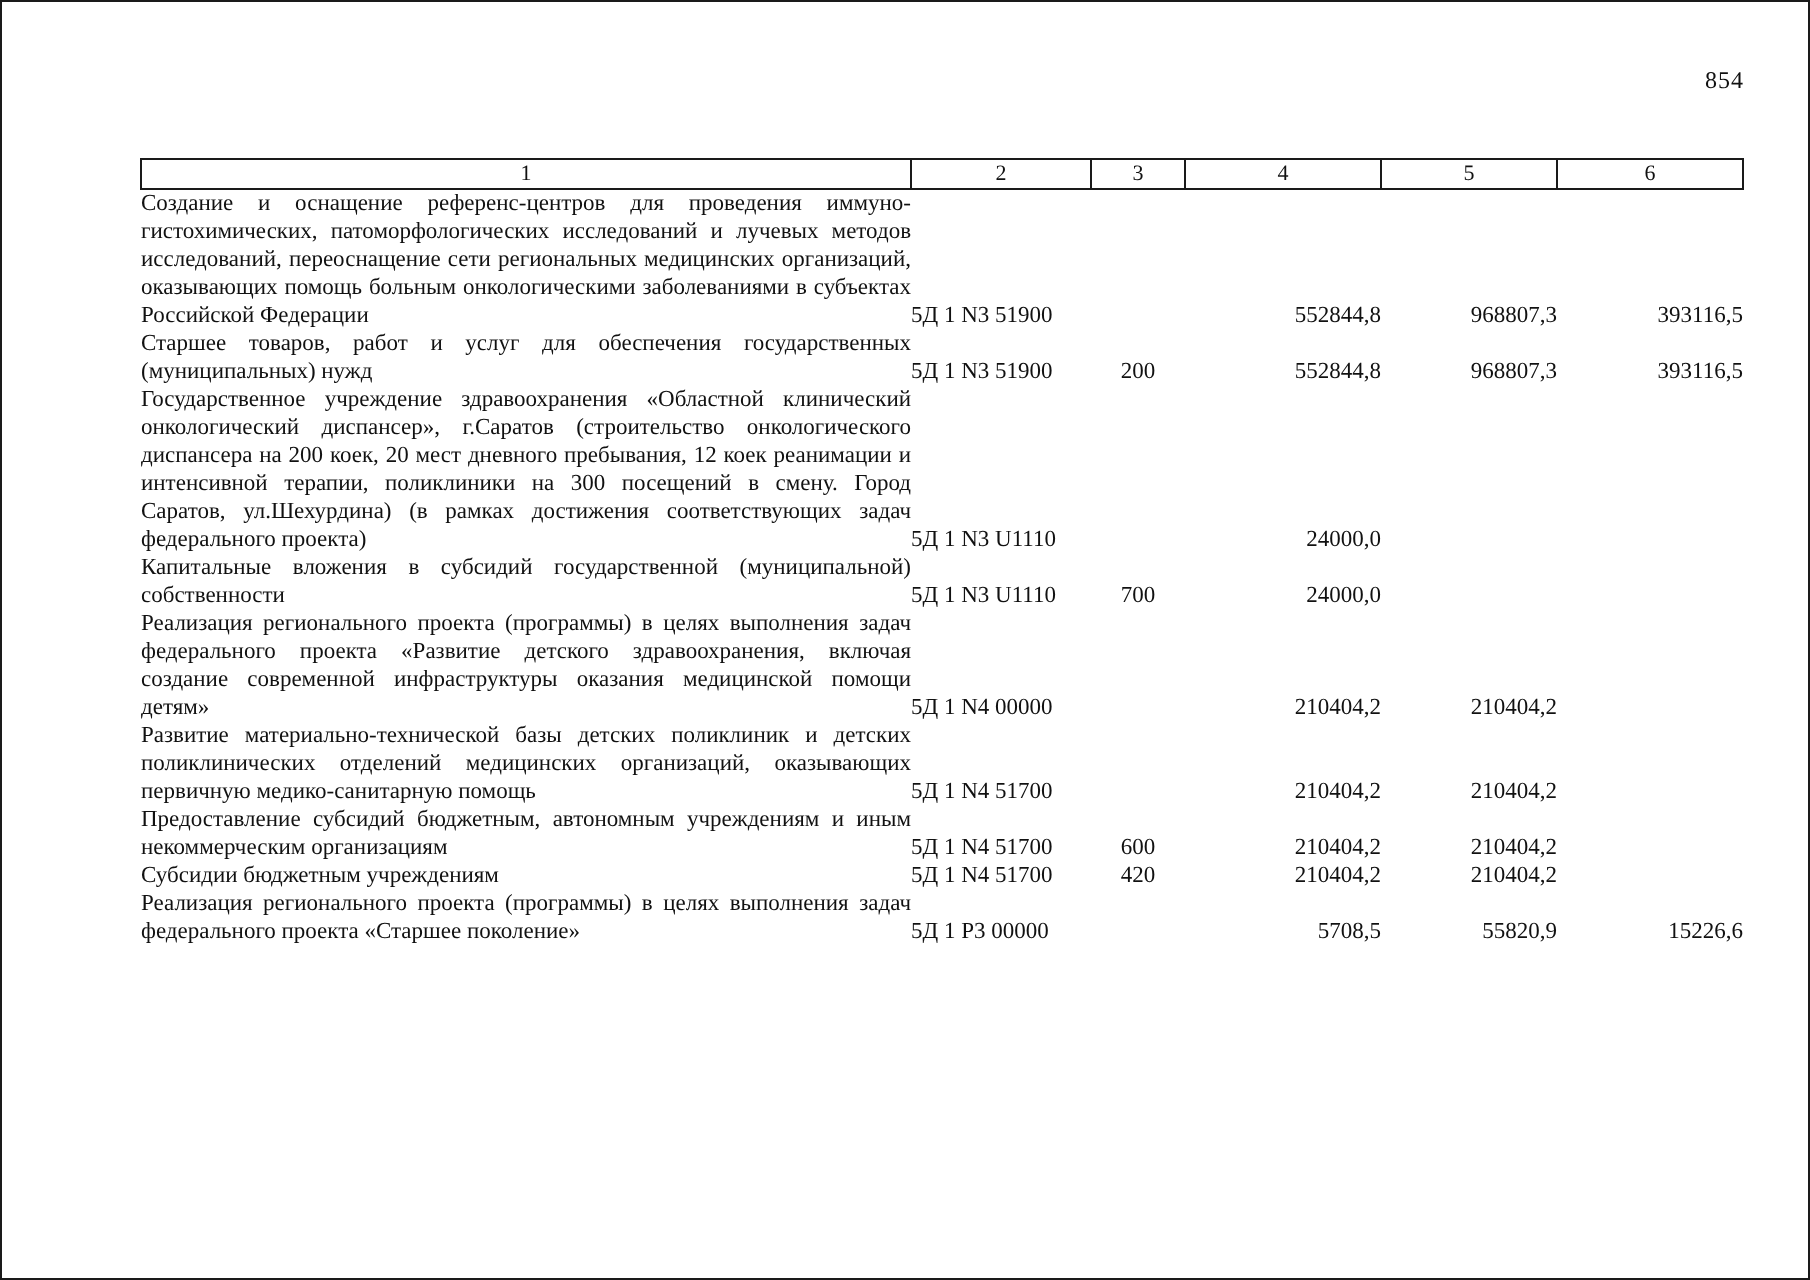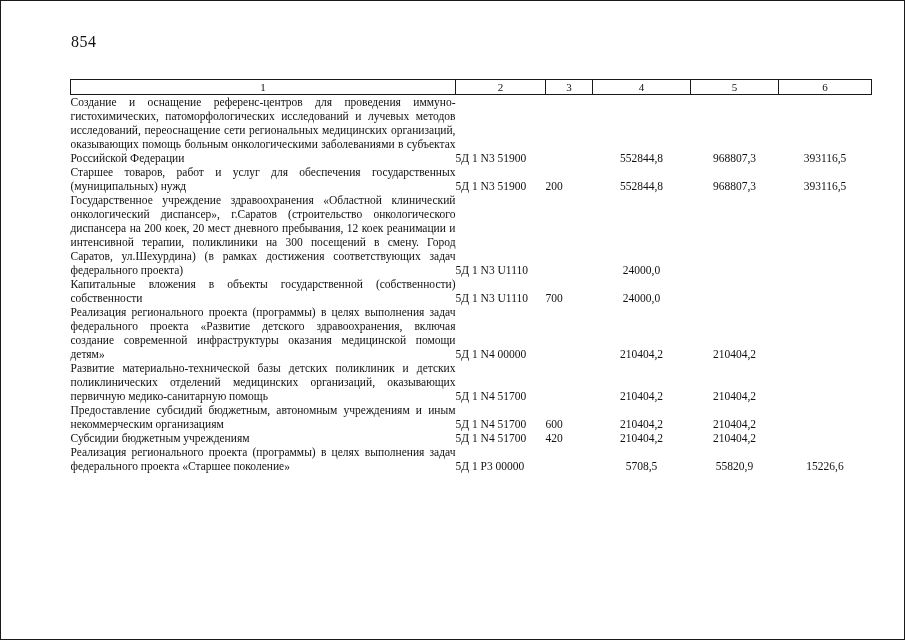--- a/index.html
+++ b/index.html
@@ -9,22 +9,22 @@
     background:#ffffff;
     border:1px solid #1a1a1a;
     box-sizing:border-box;
     font-family:"Liberation Serif", serif;
     color:#111;
     overflow:hidden;
   }
   .page-number {
     position:absolute;
     top:32px; left:70px; width:801px;
-    text-align:left;
-    font-size:16px;
+    text-align:right;
+    font-size:12px;
     letter-spacing:0.5px;
   }
   table.budget-table {
     position:absolute;
     top:78px; left:69px;
     width:801px;
     border-collapse:collapse;
     table-layout:fixed;
     font-size:11.5px;
     line-height:14px;
@@ -42,22 +42,22 @@
     padding:0;
     vertical-align:bottom;
     border:none;
   }
   td.c1 {
     text-align:justify;
     padding-right:7px;
     padding-left:1px;
   }
   td.c2 { padding-left:3px; white-space:nowrap; }
-  td.c3 { }
-  td.c4, td.c5, td.c6 { text-align:center; padding-right:4px; white-space:nowrap; }
+  td.c3 { text-align:center; }
+  td.c4, td.c5, td.c6 { text-align:right; padding-right:4px; white-space:nowrap; }
 </style>
 </head>
 <body>
 
 <div class="page">
 
   <div class="page-number">854</div>
 
   <table class="budget-table">
     <colgroup>
@@ -97,21 +97,21 @@
       </tr>
       <tr>
         <td class="c1">Государственное учреждение здравоохранения «Областной клинический онкологический диспансер», г.Саратов (строительство онкологического диспансера на 200 коек, 20 мест дневного пребывания, 12 коек реанимации и интенсивной терапии, поликлиники на 300 посещений в смену. Город Саратов, ул.Шехурдина) (в рамках достижения соответствующих задач федерального проекта)</td>
         <td class="c2">5Д 1 N3 U1110</td>
         <td class="c3"></td>
         <td class="c4">24000,0</td>
         <td class="c5"></td>
         <td class="c6"></td>
       </tr>
       <tr>
-        <td class="c1">Капитальные вложения в объекты государственной (собственности) собственности</td>
+        <td class="c1">Капитальные вложения в субсидий государственной (муниципальной) собственности</td>
         <td class="c2">5Д 1 N3 U1110</td>
         <td class="c3">700</td>
         <td class="c4">24000,0</td>
         <td class="c5"></td>
         <td class="c6"></td>
       </tr>
       <tr>
         <td class="c1">Реализация регионального проекта (программы) в целях выполнения задач федерального проекта «Развитие детского здравоохранения, включая создание современной инфраструктуры оказания медицинской помощи детям»</td>
         <td class="c2">5Д 1 N4 00000</td>
         <td class="c3"></td>

